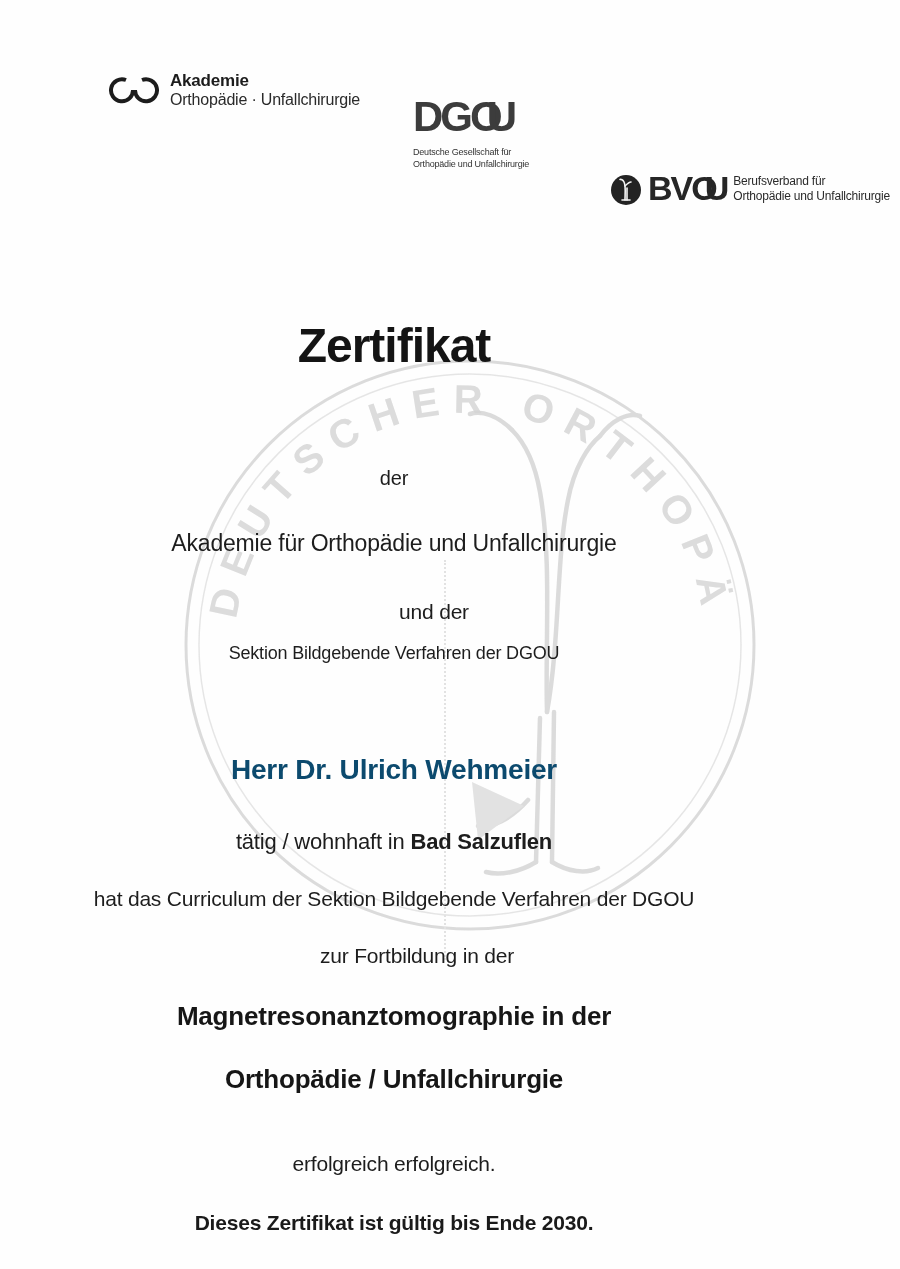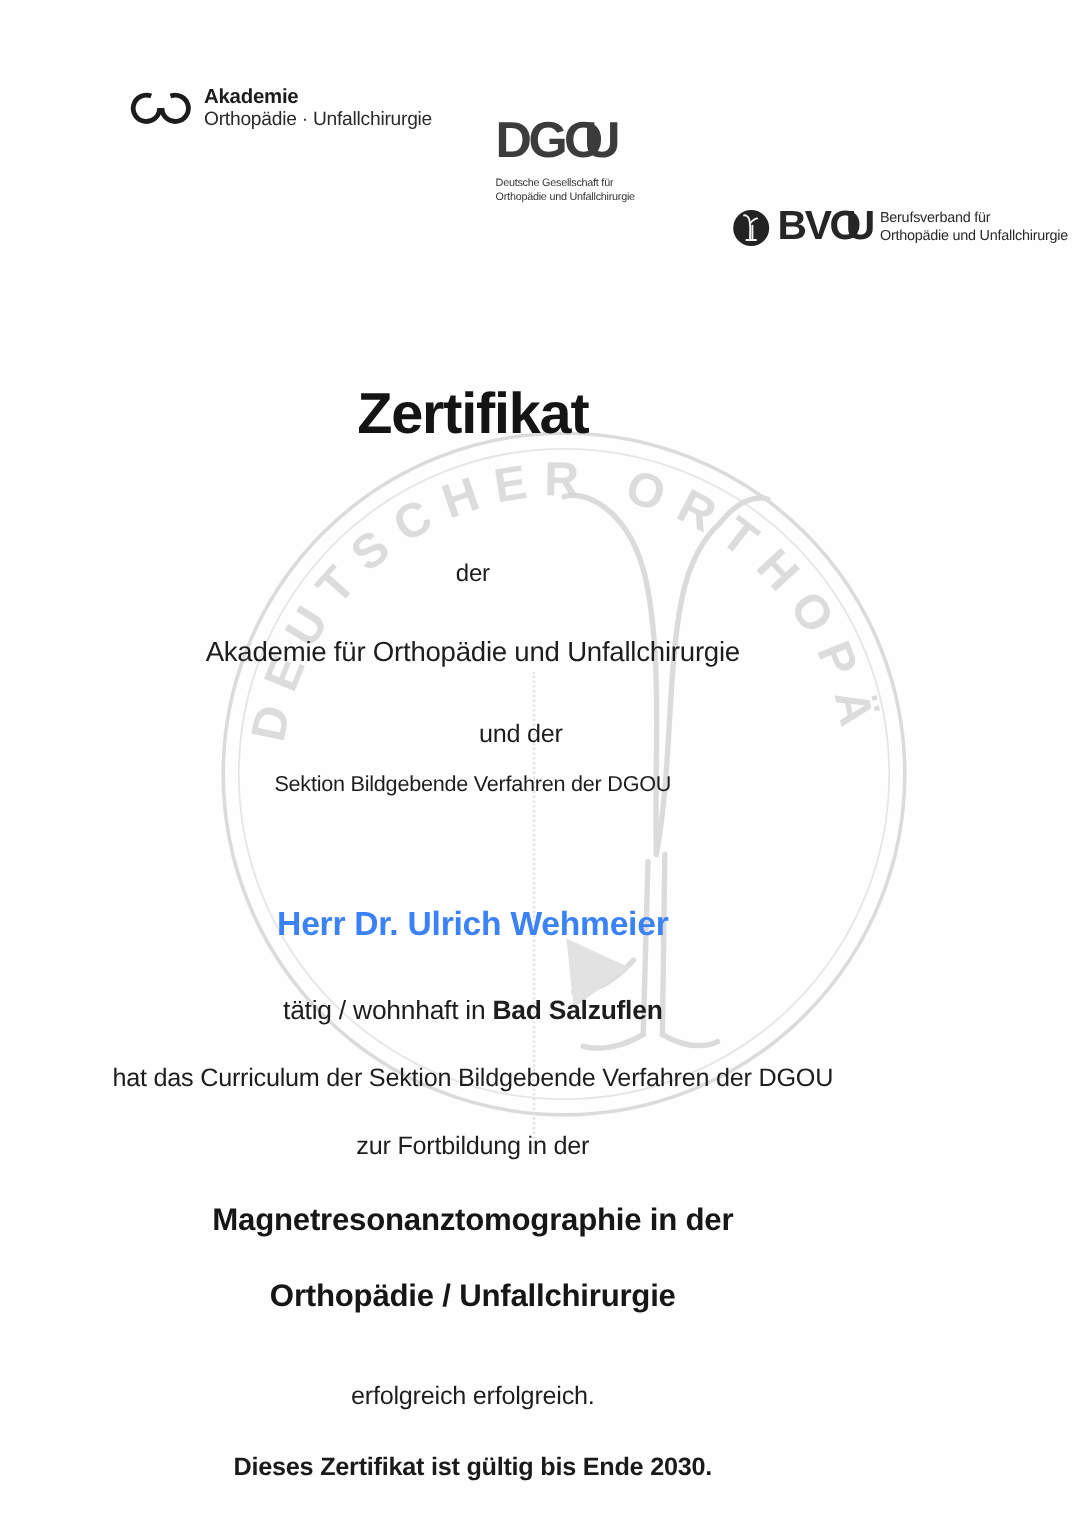--- a/index.html
+++ b/index.html
@@ -27,25 +27,25 @@
   .bvou-word{font-weight:700;font-size:34px;color:#262626;letter-spacing:-2px;line-height:1;display:flex;}
   .bvou-word .ov{margin-left:-11px;}
   .bvou-sub{font-size:12px;color:#2a2a2a;line-height:1.25;margin-top:3px;}
   
   .center{left:0;width:788px;text-align:center;}
   .title{top:172px;font-size:48px;font-weight:800;letter-spacing:-1px;color:#141414;}
   .t-der{top:266px;font-size:20px;}
   .t-akad{top:306px;font-size:23px;}
   .t-undder{top:349px;font-size:21px;padding-left:40px;}
   .t-sektion{top:368px;font-size:18px;}
-  .t-name{top:458px;font-size:28px;font-weight:700;color:#3b82f6;}
+  .t-name{top:458px;font-size:28px;font-weight:700;color:#0c4a6e;}
   .t-resid{top:501px;font-size:22px;}
   .t-resid b{font-weight:700;}
   .t-curric{top:533px;font-size:21px;}
-  .t-fortb{top:566px;font-size:21px;}
+  .t-fortb{top:566px;font-size:21px;margin-left:23px;}
   .t-course1{top:599px;font-size:26px;font-weight:700;color:#161616;}
   .t-course2{top:631px;font-size:26px;font-weight:700;color:#161616;}
   .t-absolv{top:688px;font-size:21px;}
   .t-valid{top:723px;font-size:21px;font-weight:700;color:#1a1a1a;}
   
   .watermark{left:0;top:0;width:900px;height:1269px;pointer-events:none;}
   .crease{left:444px;top:560px;width:1px;height:400px;border-left:2px dotted #e2e2e2;}
   .z1{z-index:1;} .z2{position:relative;z-index:2;}
 </style>
 </head>

